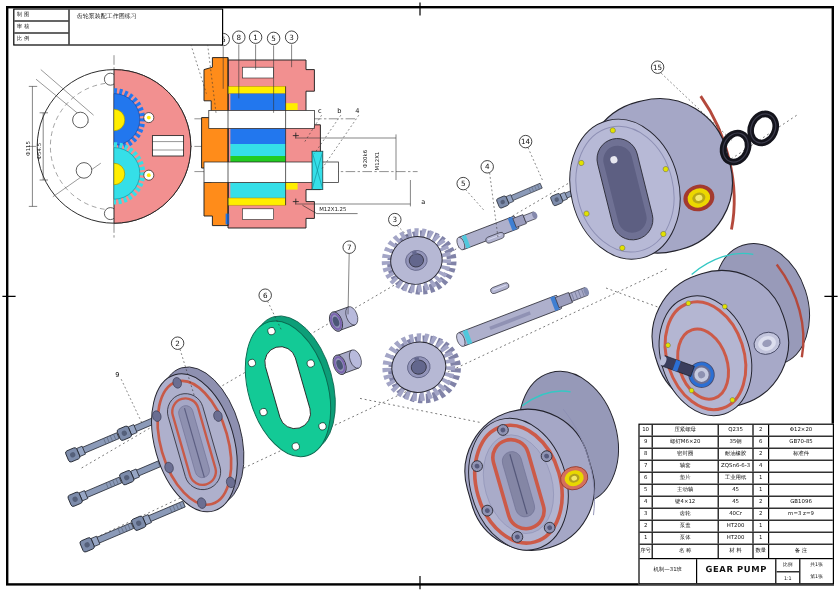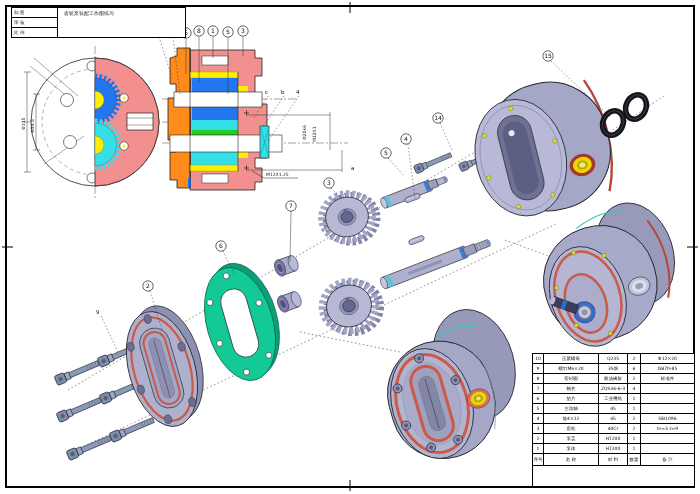--- a/index.html
+++ b/index.html
@@ -509,15 +509,27 @@
       <span></span>
     </div>
       </div>
   <div class="prow phead">
     <span>序号</span>
     <span>名  称</span>
     <span>材 料</span>
     <span>数量</span>
     <span>备  注</span>
   </div>
+  <div class="ptitle">
+    <div class="pt-class">机制—31班</div>
+    <div class="pt-name">GEAR PUMP</div>
+    <div class="pt-scale">
+      <span>比例</span>
+      <span>1:1</span>
+    </div>
+    <div class="pt-sheet">
+      <span>共1张</span>
+      <span>第1张</span>
+    </div>
+  </div>
 </div>
 
 </div>
 
 </body></html>

